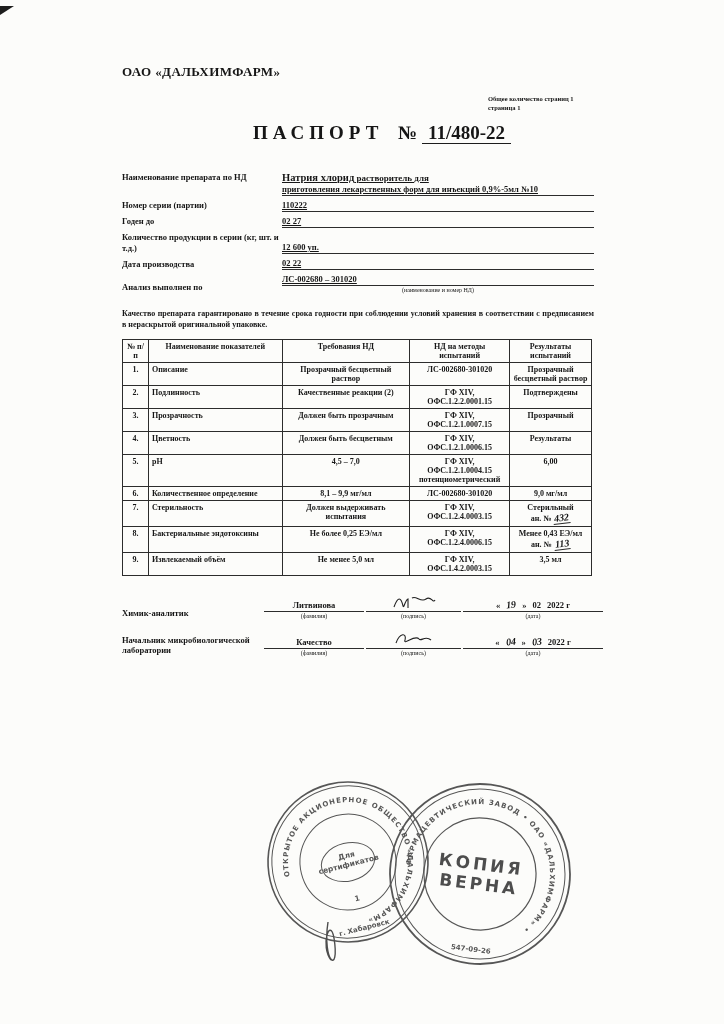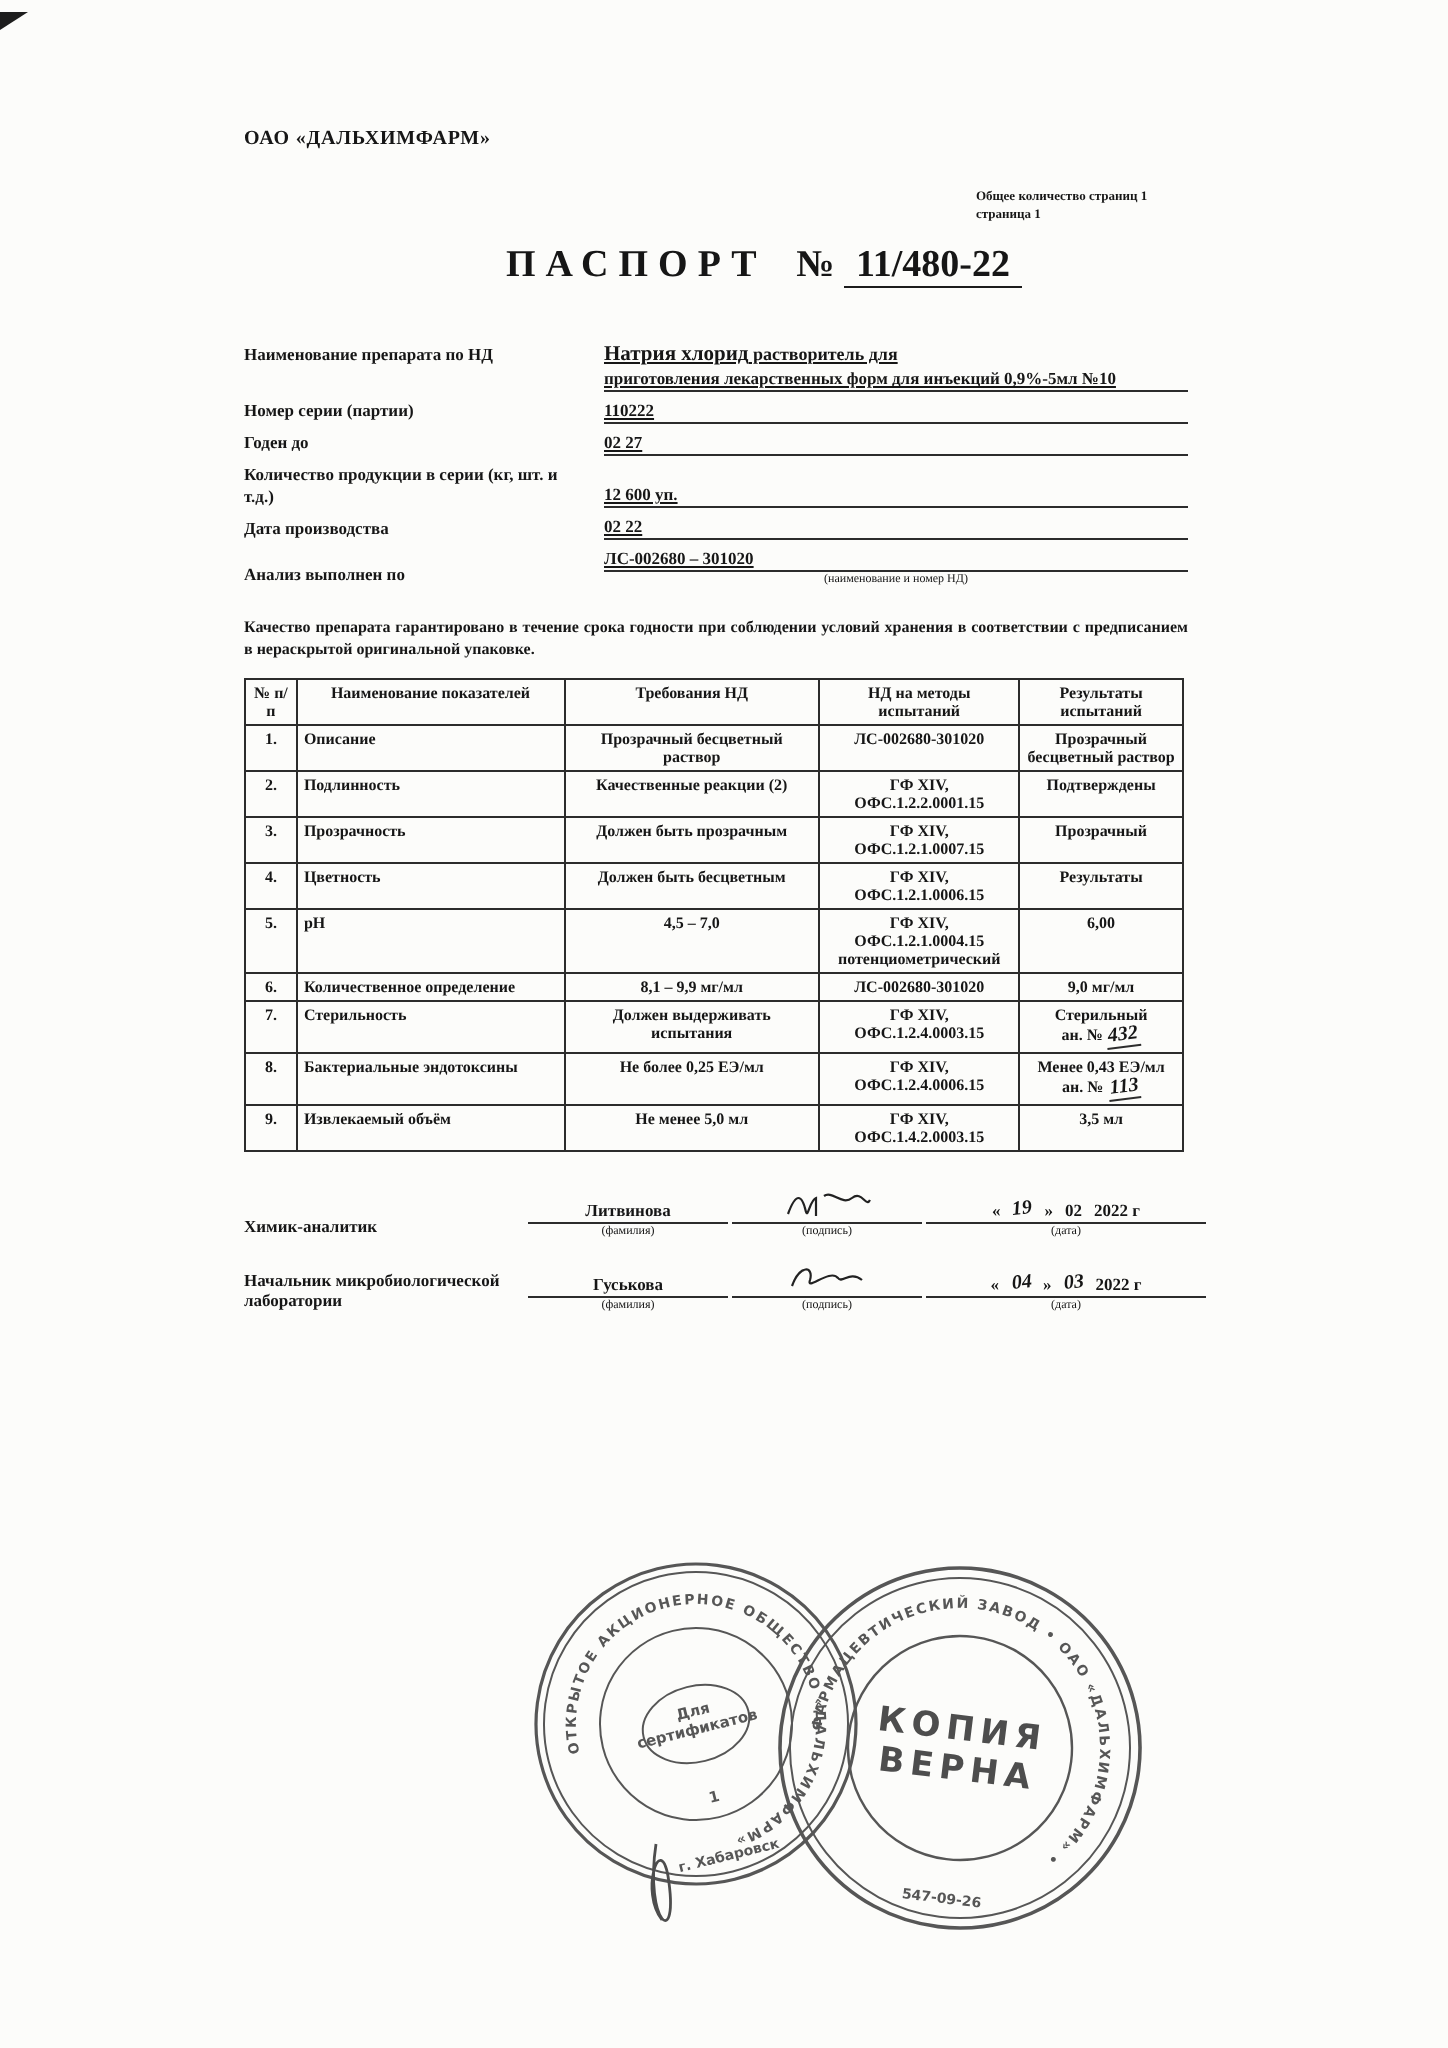--- a/index.html
+++ b/index.html
@@ -7,30 +7,30 @@
     position:relative;width:724px;height:1024px;margin:0 auto;
     background:#fcfcfa;color:#161616;
     font-family:"Liberation Serif","DejaVu Serif",serif;
     overflow:hidden;
   }
   .abs{position:absolute;}
   .corner-fold{
     position:absolute;left:0;top:6px;width:0;height:0;
     border-top:9px solid #1d1d1d;border-right:14px solid transparent;
   }
-  .company{left:122px;top:64px;font-size:10px;font-weight:700;letter-spacing:.4px;}
+  .company{left:122px;top:64px;font-size:13px;font-weight:700;letter-spacing:.4px;}
   .page-info{left:488px;top:95px;font-size:6.5px;font-weight:700;line-height:1.35;}
   .doc-title{left:253px;top:122px;font-size:19px;font-weight:700;white-space:nowrap;}
   .doc-title .word{letter-spacing:5px;margin-right:10px;}
   .doc-title .num{border-bottom:1.3px solid #1c1c1c;padding:0 6px;}
 
   .content{left:122px;top:172px;width:472px;}
 
   
-  .frow{display:flex;align-items:flex-end;margin-bottom:4px;gap:20px;}
+  .frow{display:flex;align-items:flex-end;margin-bottom:4px;}
   .flabel{width:160px;font-size:8.5px;font-weight:700;line-height:1.25;padding-bottom:1px;}
   .fvalue{flex:1;text-align:left;font-size:8.5px;font-weight:700;
           border-bottom:1.2px solid #2c2c2c;padding-bottom:1px;text-decoration:underline;}
   .fvalue.noline{border-bottom:none;}
   .name-strong{font-size:10.5px;font-weight:700;}
   .name-rest{font-size:9px;font-weight:700;}
   .fcaption{font-size:6px;font-weight:400;text-align:center;margin-top:1px;}
 
   .guarantee{margin-top:16px;font-size:8px;font-weight:600;line-height:1.35;text-align:justify;}
 
@@ -245,21 +245,21 @@
             <span>02</span>
             <span>2022 г</span>
           </div>
           <div class="sig-cap">(дата)</div>
         </div>
       </div>
 
       <div class="sig-row">
         <div class="sig-role">Начальник  микробиологической лаборатории</div>
         <div class="sig-cell">
-          <div class="sig-line">Гуськова</div>
+          <div class="sig-line">Качество</div>
           <div class="sig-cap">(фамилия)</div>
         </div>
         <div class="sig-cell">
           <div class="sig-line">
             <svg class="sig-svg" width="46" height="16" viewBox="0 0 46 16">
               <path d="M5 12 C9 1 16 2 14 9 C12 15 24 3 28 8 C30 11 34 4 40 9" fill="none" stroke="#222" stroke-width="1.1"></path>
             </svg>
           </div>
           <div class="sig-cap">(подпись)</div>
         </div>

